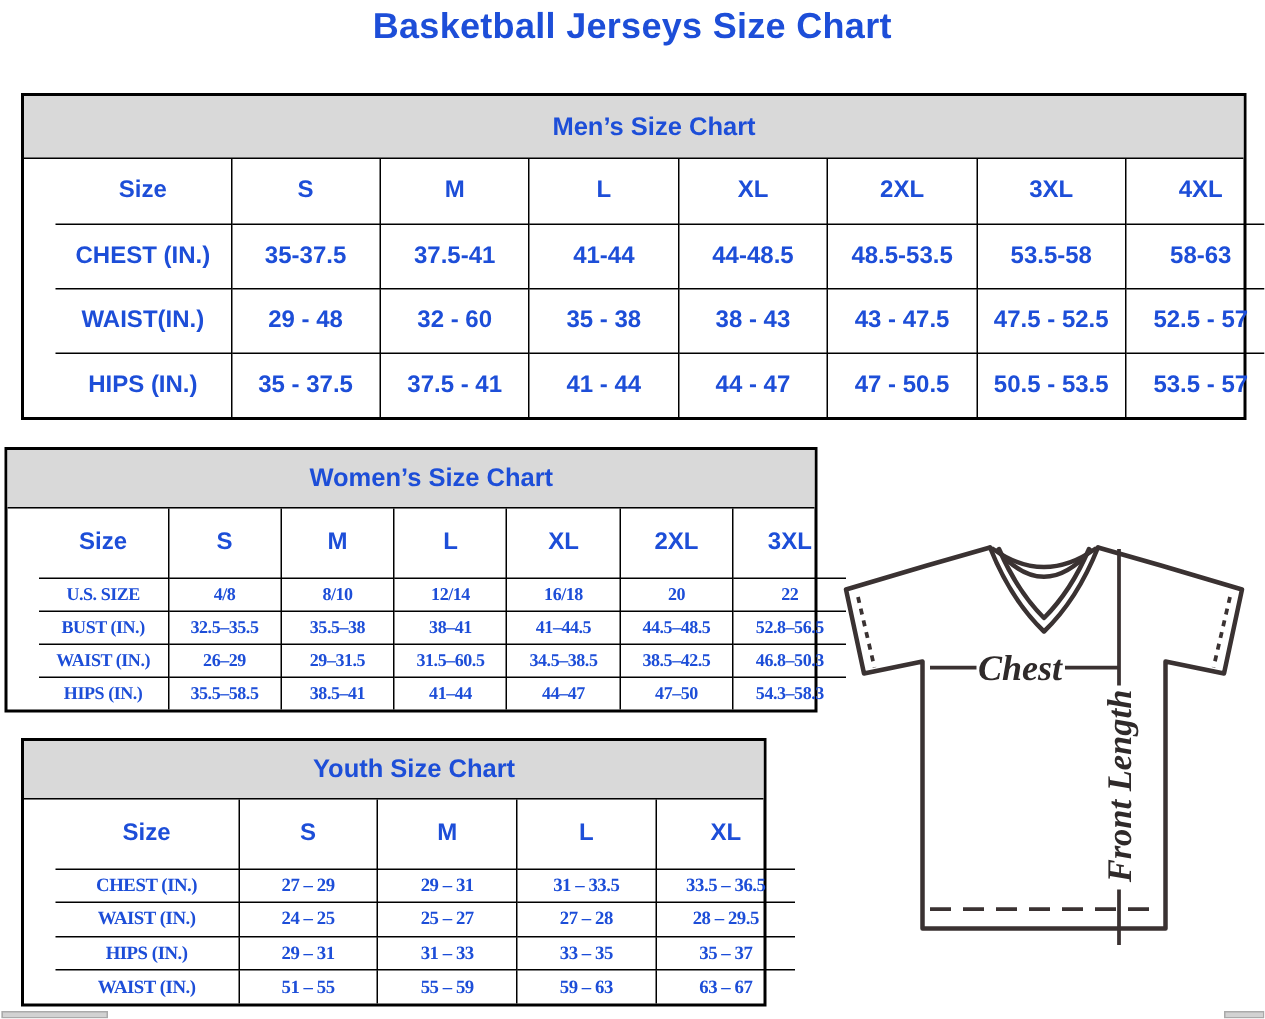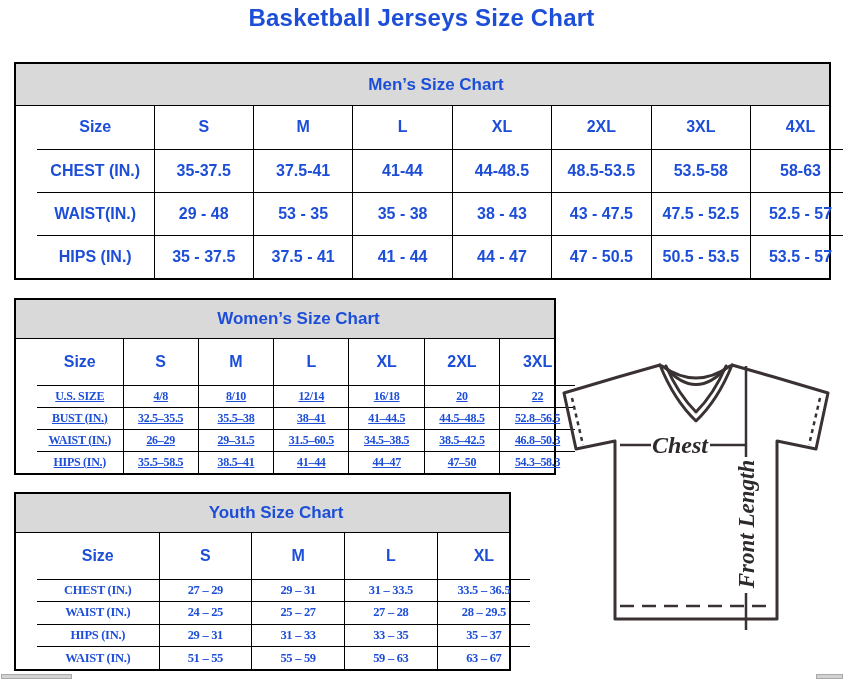--- a/index.html
+++ b/index.html
@@ -18,21 +18,21 @@
   table.size-table tr>*:last-child{border-right:none;}
   table.size-table thead tr>*{border-top:none;}
   table.size-table tbody tr:last-child>*{border-bottom:none;}
 
   .men .band-h{height:41px;}
   .men thead tr{height:43px;} .men tbody tr{height:43px;}
   .men th,.men td{font:bold 16px "Liberation Sans",sans-serif;}
 
   .women thead tr{height:46px;} .women tbody tr{height:22px;}
   .women thead th{font:bold 16px "Liberation Sans",sans-serif;}
-  .women tbody th,.women tbody td{font:bold 12px "Liberation Serif",serif;letter-spacing:-0.3px;text-decoration:underline;}
+  .women tbody th,.women tbody td{font:bold 12px "Liberation Serif",serif;letter-spacing:-0.3px;}
 
   .youth thead tr{height:46px;} .youth tbody tr{height:22.5px;}
   .youth thead th{font:bold 16px "Liberation Sans",sans-serif;}
   .youth tbody th,.youth tbody td{font:bold 12.5px "Liberation Serif",serif;letter-spacing:-0.3px;}
 
   .jersey-wrap{position:absolute;left:556px;top:356px;width:287px;height:316px;}
   .scroll-frag{position:absolute;height:5px;background:#d2d2d2;border:1px solid #aaa;box-sizing:border-box;}
   .frag-left{left:1px;bottom:0;width:71px;}
   .frag-right{right:0;bottom:0;width:27px;}
 </style>
@@ -75,42 +75,42 @@
             <td>37.5-41</td>
             <td>41-44</td>
             <td>44-48.5</td>
             <td>48.5-53.5</td>
             <td>53.5-58</td>
             <td>58-63</td>
           </tr>
           <tr>
             <th>WAIST(IN.)</th>
             <td>29 - 48</td>
-            <td>53 - 35</td>
+            <td>32 - 60</td>
             <td>35 - 38</td>
             <td>38 - 43</td>
             <td>43 - 47.5</td>
             <td>47.5 - 52.5</td>
             <td>52.5 - 57</td>
           </tr>
           <tr>
             <th>HIPS (IN.)</th>
             <td>35 - 37.5</td>
             <td>37.5 - 41</td>
             <td>41 - 44</td>
             <td>44 - 47</td>
             <td>47 - 50.5</td>
             <td>50.5 - 53.5</td>
             <td>53.5 - 57</td>
           </tr>
         </tbody>
       </table>
   </div>
 
-  <div class="chart women" style="left:14px;top:298px;width:542px;">
+  <div class="chart women" style="left:3px;top:298px;width:542px;">
     <div class="band" style="height:38px;">Women’s Size Chart</div>
     <table class="size-table women">
         <colgroup>
           <col style="width: 86px;">
           <col>
           <col>
           <col>
           <col>
           <col>
           <col>

